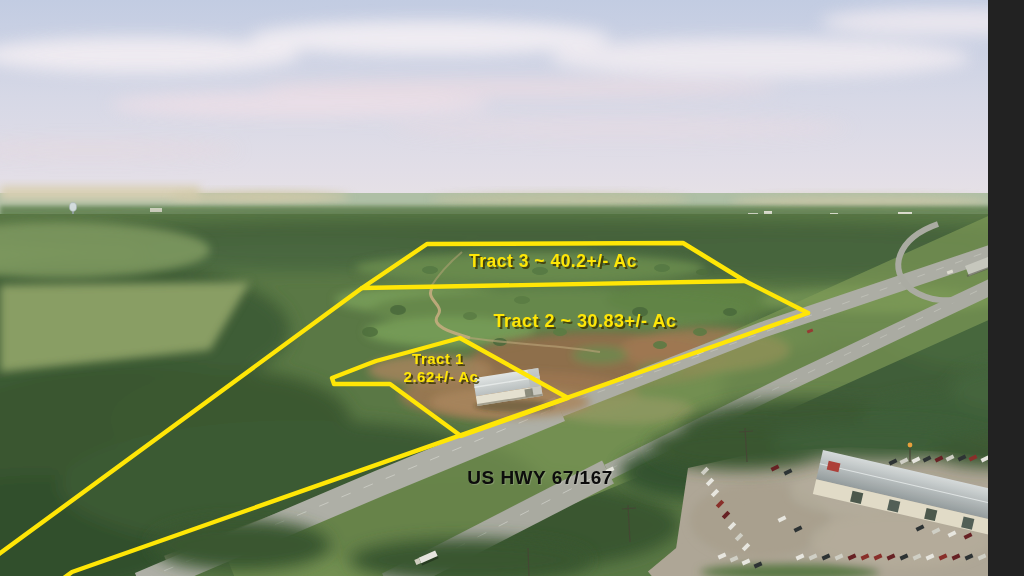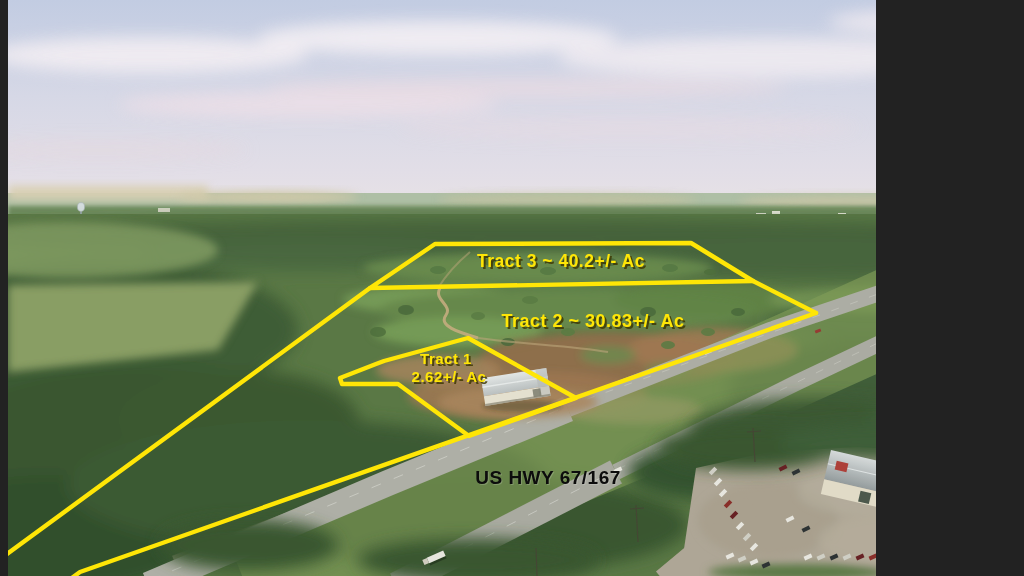--- a/index.html
+++ b/index.html
@@ -1,19 +1,18 @@
 <!DOCTYPE html>
 <html><head>
 <meta charset="utf-8">
 <style>
   html,body{margin:0;padding:0;background:#222;}
   .stage{
-    position:relative;width:868px;height:576px;overflow:hidden;
+    position:relative;width:988px;height:576px;overflow:hidden;
     font-family:"Liberation Sans",sans-serif;
-    margin-left:8px;
   }
   .stage svg{display:block;}
   .tract-label{
     font-family:"Liberation Sans",sans-serif;
     font-weight:bold;
     filter:drop-shadow(2px 2px 0 rgba(62,56,4,0.85));
     letter-spacing:.5px;
   }
   .hwy-label{
     font-family:"Liberation Sans",sans-serif;

